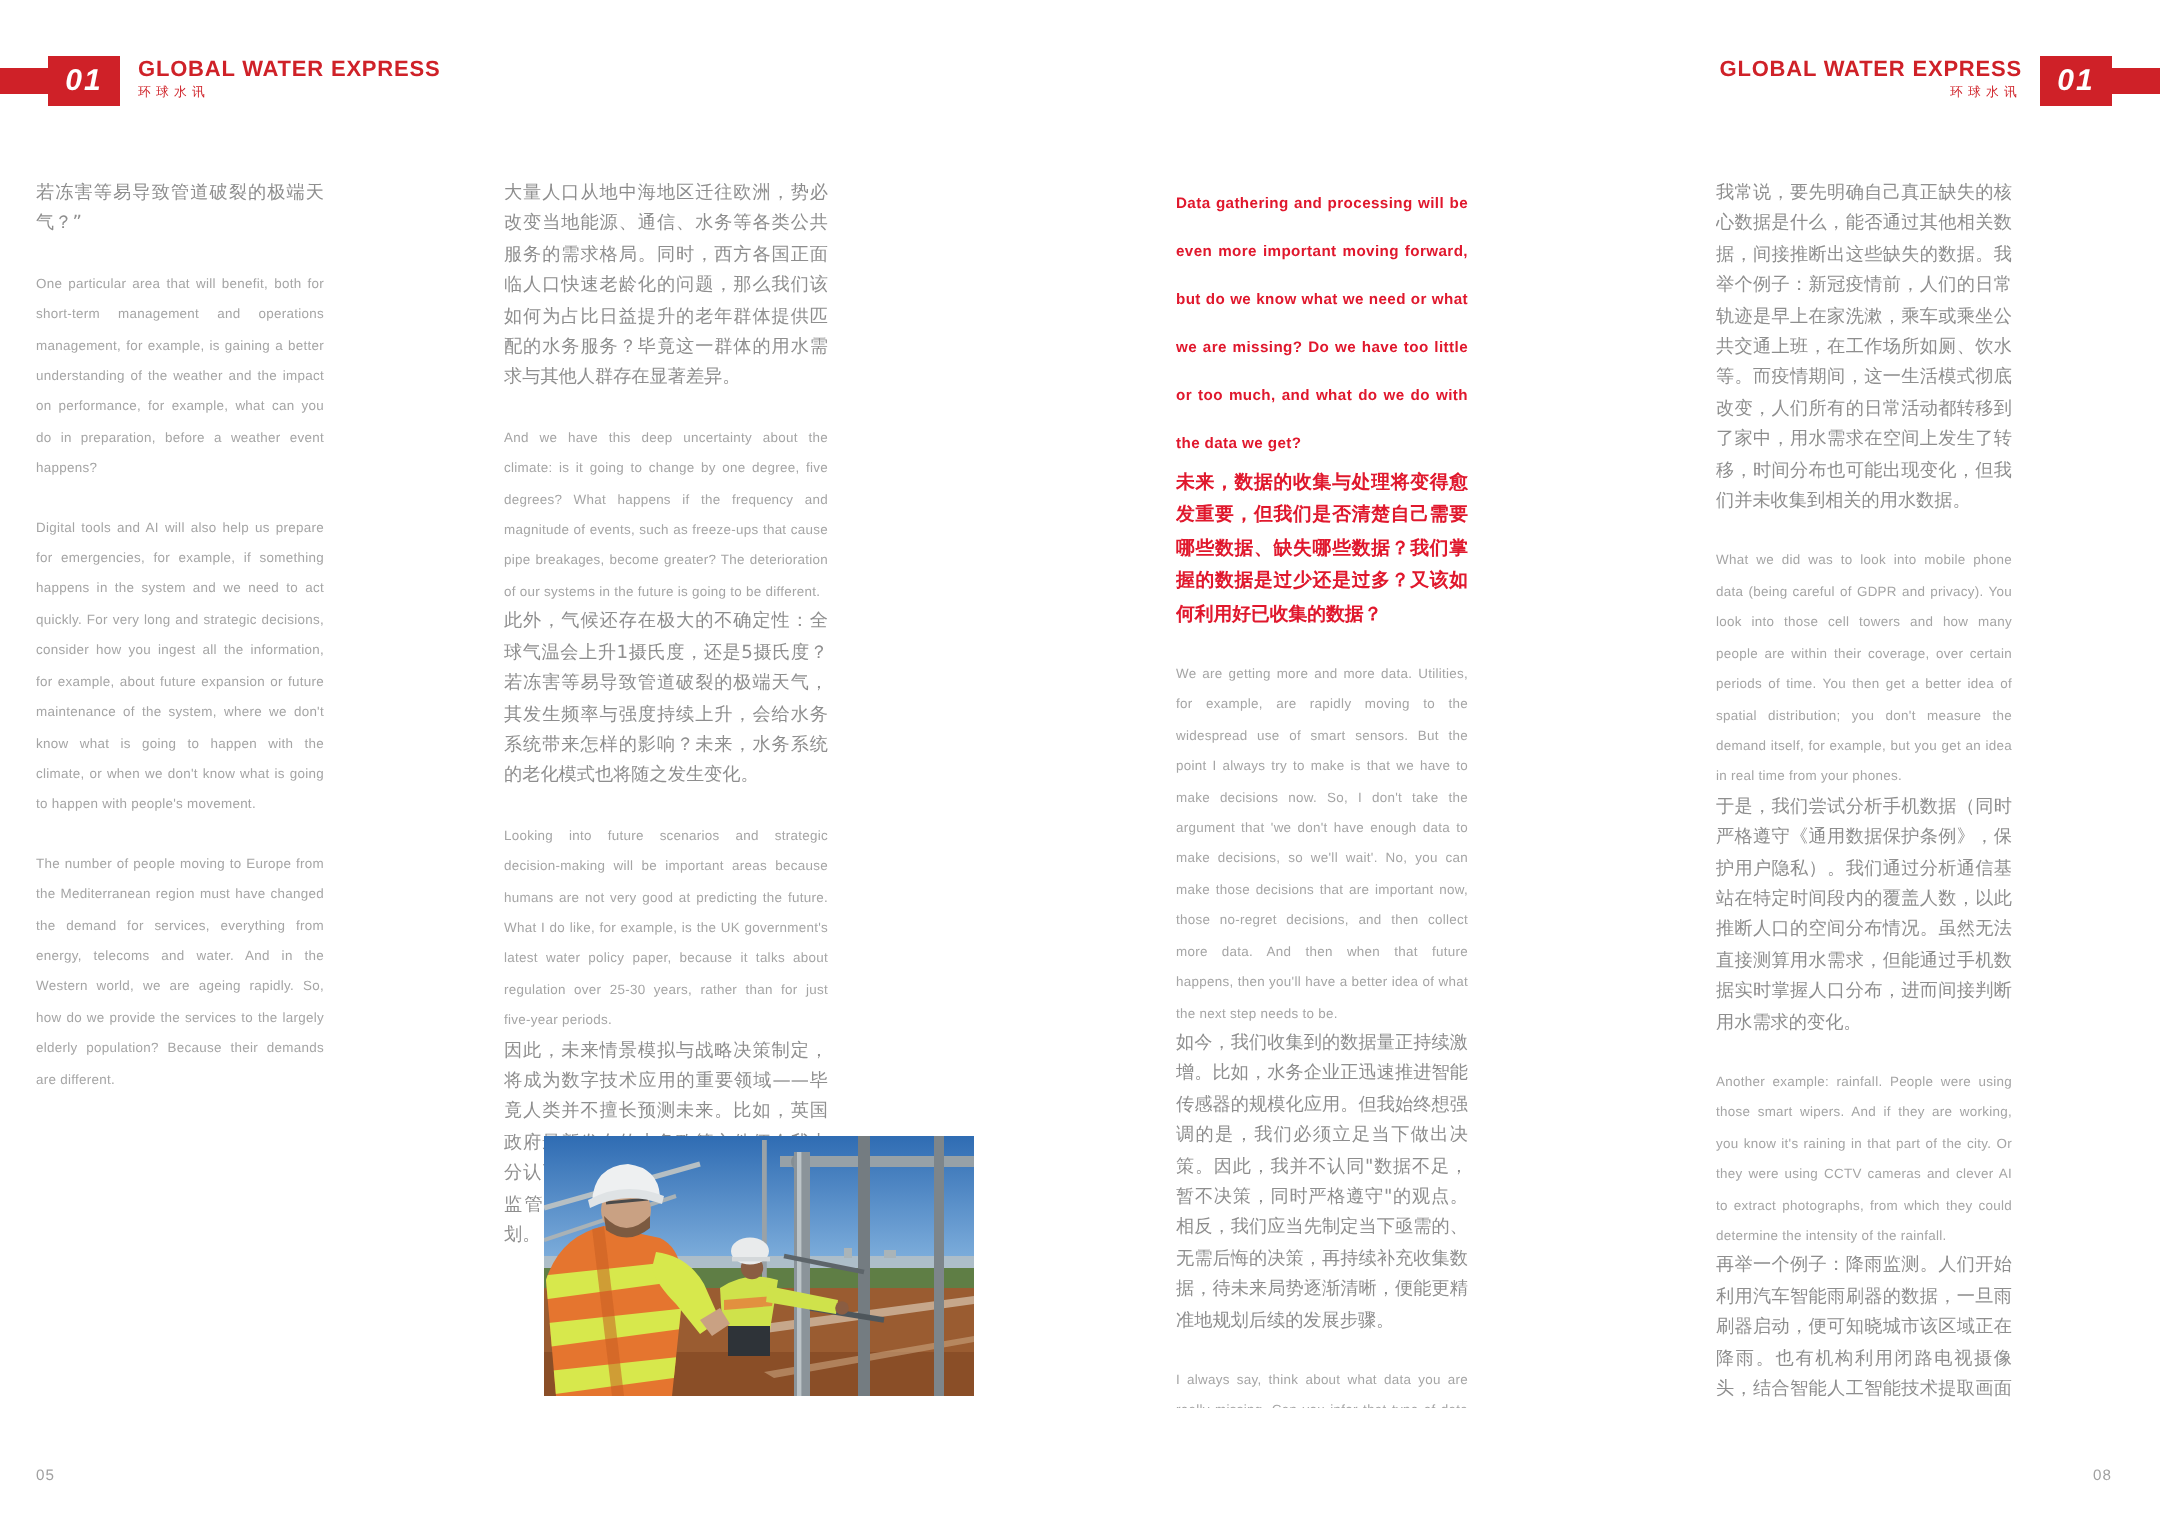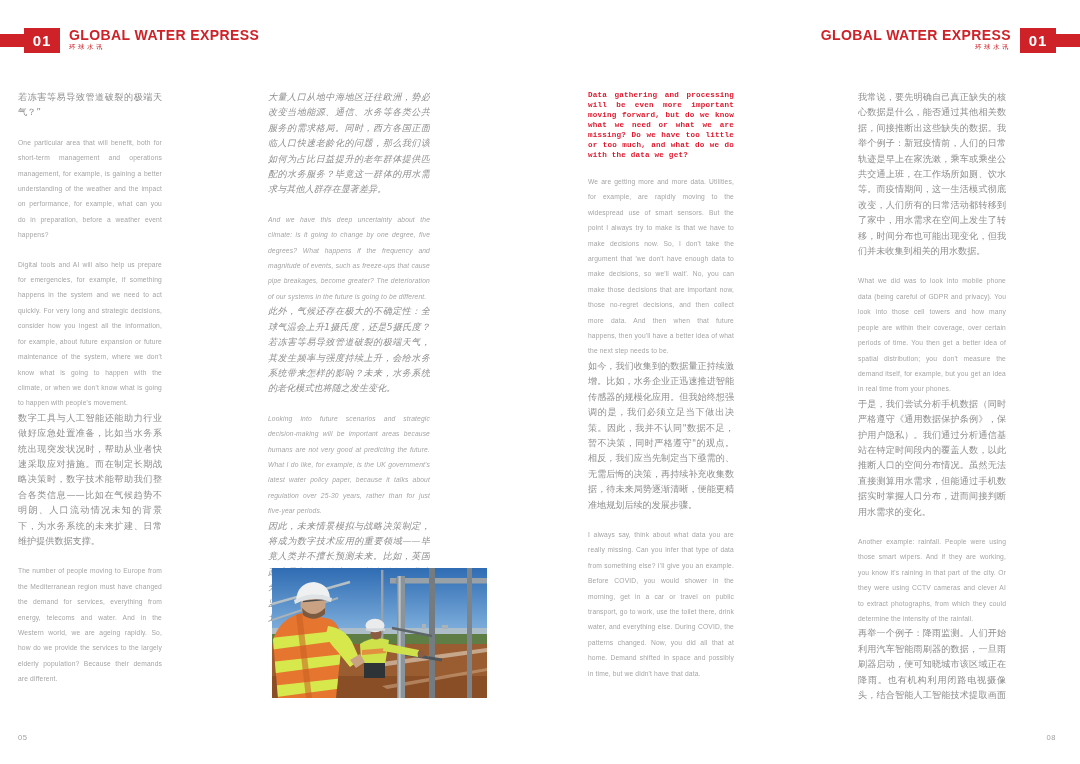--- a/index.html
+++ b/index.html
@@ -10,43 +10,43 @@
     font-family:"Liberation Sans",sans-serif;
   }
   
   .hdr{position:absolute;top:27px;display:flex;align-items:center;height:26px;}
   .hdr-left{left:0;}
   .hdr-right{right:0;flex-direction:row-reverse;}
   .logo{display:flex;align-items:center;height:26px;}
   .hdr-right .logo{flex-direction:row-reverse;}
   .logo-bar{width:24px;height:13px;}
   .logo-block{
-    width:36px;height:25px;color:#fff;font-weight:bold;
+    width:36px;height:25px;color:#fff;font-weight:bold;font-style:italic;
     font-size:15px;display:flex;align-items:center;justify-content:center;
     letter-spacing:1px;
   }
   .hdr-titles{margin:0 9px;}
   .hdr-right .hdr-titles{text-align:right;}
-  .mag-title{font-size:14px;font-weight:bold;letter-spacing:0.4px;line-height:9px;}
+  .mag-title{font-size:11px;font-weight:bold;letter-spacing:0.4px;line-height:9px;}
   .mag-sub{font-size:6.4px;letter-spacing:2.6px;margin-top:3px;line-height:7px;}
   .hdr-right .mag-sub{letter-spacing:2.6px;}
   
   .col{
     position:absolute;top:90px;height:614px;overflow:hidden;
     text-align:justify;
   }
   .col-1{left:18px;width:144px;}
-  .col-2{left:268px;width:162px;font-style:italic;}
+  .col-2{left:252px;width:162px;}
   .col-3{left:588px;width:146px;}
   .col-4{left:858px;width:148px;}
   .para{margin:0;}
   .para.gap{margin-top:14px;}
   .en{font-family:"Liberation Sans",sans-serif;font-size:6.7px;line-height:15.4px;color:#a5a5a5;letter-spacing:0.15px;}
   .zh{font-family:"DejaVu Sans",sans-serif;font-size:9.1px;line-height:15.4px;color:#8e8e8e;}
-  .en-red{font-family:Liberation Mono, monospace;font-size:7.6px;line-height:10px;font-weight:bold;letter-spacing:0.2px;}
+  .en-red{font-family:Liberation Sans, sans-serif;font-size:7.6px;line-height:24px;font-weight:bold;letter-spacing:0.2px;}
   .zh-red{font-family:"DejaVu Sans",sans-serif;font-size:9.4px;line-height:16.4px;font-weight:bold;}
   
   .photo{position:absolute;left:272px;top:568px;width:215px;height:130px;overflow:hidden;}
   .photo svg{display:block;}
   
   .pagenum{position:absolute;bottom:22px;font-size:7.6px;color:#a0a0a0;letter-spacing:0.5px;}
   .pn-left{left:18px;}
   .pn-right{right:24px;}
 </style>
 </head>
@@ -77,32 +77,32 @@
     <div class="hdr-titles">
       <div class="mag-title" style="color: rgb(207, 33, 40);">GLOBAL WATER EXPRESS</div>
       <div class="mag-sub" style="color: rgb(207, 33, 40);">环球水讯</div>
     </div>
   </div>
 
   <div class="col col-1">
       <p class="para zh">若冻害等易导致管道破裂的极端天气？”</p>
       <p class="para en gap">One particular area that will benefit, both for short-term management and operations management, for example, is gaining a better understanding of the weather and the impact on performance, for example, what can you do in preparation, before a weather event happens?</p>
       <p class="para en gap">Digital tools and AI will also help us prepare for emergencies, for example, if something happens in the system and we need to act quickly. For very long and strategic decisions, consider how you ingest all the information, for example, about future expansion or future maintenance of the system, where we don't know what is going to happen with the climate, or when we don't know what is going to happen with people's movement.</p>
-      <p class="para zh">数字工具与人工智能还能助力行业做好应急处置准备，比如当水务系统出现突发状况时，帮助从业者快速采取应对措施。而在制定长期战略决策时，数字技术能帮助我们整合各类信息——比如在气候趋势不明朗、人口流动情况未知的背景下，为水务系统的未来扩建、日常维护提供数据支撑。</p>
       <p class="para en gap">The number of people moving to Europe from the Mediterranean region must have changed the demand for services, everything from energy, telecoms and water. And in the Western world, we are ageing rapidly. So, how do we provide the services to the largely elderly population? Because their demands are different.</p>
     </div>
   <div class="col col-2">
       <p class="para zh">大量人口从地中海地区迁往欧洲，势必改变当地能源、通信、水务等各类公共服务的需求格局。同时，西方各国正面临人口快速老龄化的问题，那么我们该如何为占比日益提升的老年群体提供匹配的水务服务？毕竟这一群体的用水需求与其他人群存在显著差异。</p>
       <p class="para en gap">And we have this deep uncertainty about the climate: is it going to change by one degree, five degrees? What happens if the frequency and magnitude of events, such as freeze-ups that cause pipe breakages, become greater? The deterioration of our systems in the future is going to be different.</p>
       <p class="para zh">此外，气候还存在极大的不确定性：全球气温会上升1摄氏度，还是5摄氏度？若冻害等易导致管道破裂的极端天气，其发生频率与强度持续上升，会给水务系统带来怎样的影响？未来，水务系统的老化模式也将随之发生变化。</p>
       <p class="para en gap">Looking into future scenarios and strategic decision-making will be important areas because humans are not very good at predicting the future. What I do like, for example, is the UK government's latest water policy paper, because it talks about regulation over 25-30 years, rather than for just five-year periods.</p>
       <p class="para zh">因此，未来情景模拟与战略决策制定，将成为数字技术应用的重要领域——毕竟人类并不擅长预测未来。比如，英国政府最新发布的水务政策文件便令我十分认可，该文件制定了25-30年的长期监管规划，而非局限于五年的短期规划。</p>
     </div>
   <div class="col col-3">
       <p class="para en-red" style="color: rgb(224, 24, 45);">Data gathering and processing will be even more important moving forward, but do we know what we need or what we are missing? Do we have too little or too much, and what do we do with the data we get?</p>
+      <p class="para zh-red" style="color: rgb(224, 24, 45);">未来，数据的收集与处理将变得愈发重要，但我们是否清楚自己需要哪些数据、缺失哪些数据？我们掌握的数据是过少还是过多？又该如何利用好已收集的数据？</p>
       <p class="para en gap">We are getting more and more data. Utilities, for example, are rapidly moving to the widespread use of smart sensors. But the point I always try to make is that we have to make decisions now. So, I don't take the argument that 'we don't have enough data to make decisions, so we'll wait'. No, you can make those decisions that are important now, those no-regret decisions, and then collect more data. And then when that future happens, then you'll have a better idea of what the next step needs to be.</p>
       <p class="para zh">如今，我们收集到的数据量正持续激增。比如，水务企业正迅速推进智能传感器的规模化应用。但我始终想强调的是，我们必须立足当下做出决策。因此，我并不认同"数据不足，暂不决策，同时严格遵守"的观点。相反，我们应当先制定当下亟需的、无需后悔的决策，再持续补充收集数据，待未来局势逐渐清晰，便能更精准地规划后续的发展步骤。</p>
       <p class="para en gap">I always say, think about what data you are really missing. Can you infer that type of data from something else? I'll give you an example. Before COVID, you would shower in the morning, get in a car or travel on public transport, go to work, use the toilet there, drink water, and everything else. During COVID, the patterns changed. Now, you did all that at home. Demand shifted in space and possibly in time, but we didn't have that data.</p>
     </div>
   <div class="col col-4">
       <p class="para zh">我常说，要先明确自己真正缺失的核心数据是什么，能否通过其他相关数据，间接推断出这些缺失的数据。我举个例子：新冠疫情前，人们的日常轨迹是早上在家洗漱，乘车或乘坐公共交通上班，在工作场所如厕、饮水等。而疫情期间，这一生活模式彻底改变，人们所有的日常活动都转移到了家中，用水需求在空间上发生了转移，时间分布也可能出现变化，但我们并未收集到相关的用水数据。</p>
       <p class="para en gap">What we did was to look into mobile phone data (being careful of GDPR and privacy). You look into those cell towers and how many people are within their coverage, over certain periods of time. You then get a better idea of spatial distribution; you don't measure the demand itself, for example, but you get an idea in real time from your phones.</p>
       <p class="para zh">于是，我们尝试分析手机数据（同时严格遵守《通用数据保护条例》，保护用户隐私）。我们通过分析通信基站在特定时间段内的覆盖人数，以此推断人口的空间分布情况。虽然无法直接测算用水需求，但能通过手机数据实时掌握人口分布，进而间接判断用水需求的变化。</p>
       <p class="para en gap">Another example: rainfall. People were using those smart wipers. And if they are working, you know it's raining in that part of the city. Or they were using CCTV cameras and clever AI to extract photographs, from which they could determine the intensity of the rainfall.</p>
       <p class="para zh">再举一个例子：降雨监测。人们开始利用汽车智能雨刷器的数据，一旦雨刷器启动，便可知晓城市该区域正在降雨。也有机构利用闭路电视摄像头，结合智能人工智能技术提取画面信息，进而判断降雨强度。</p>

